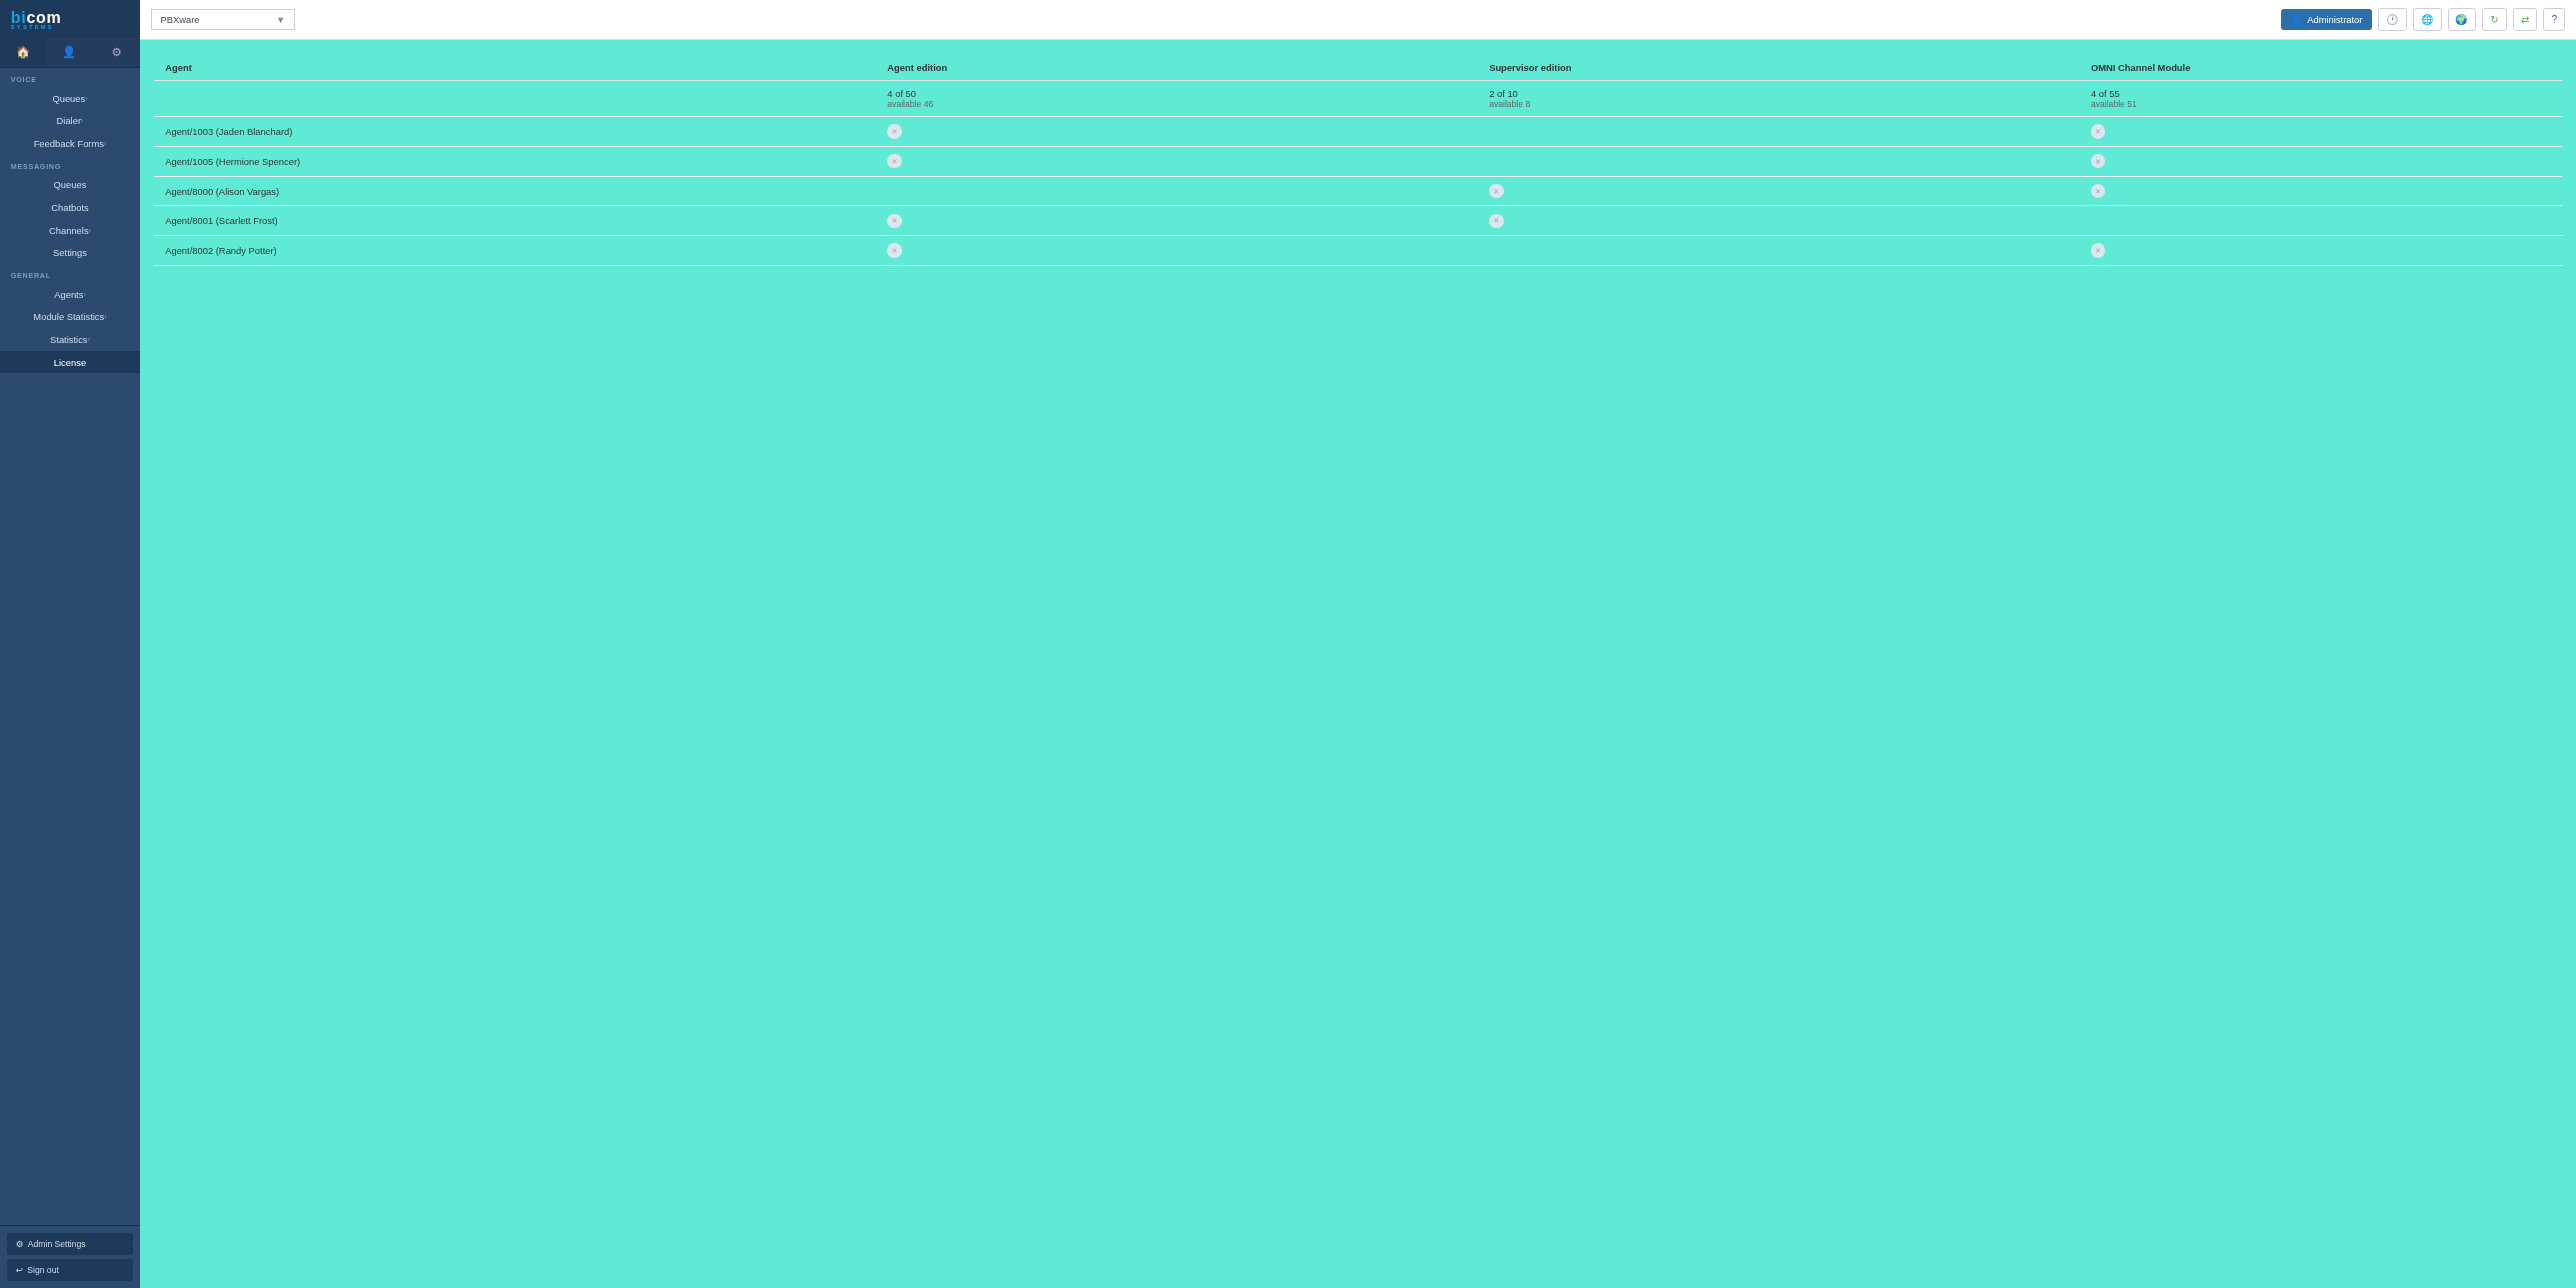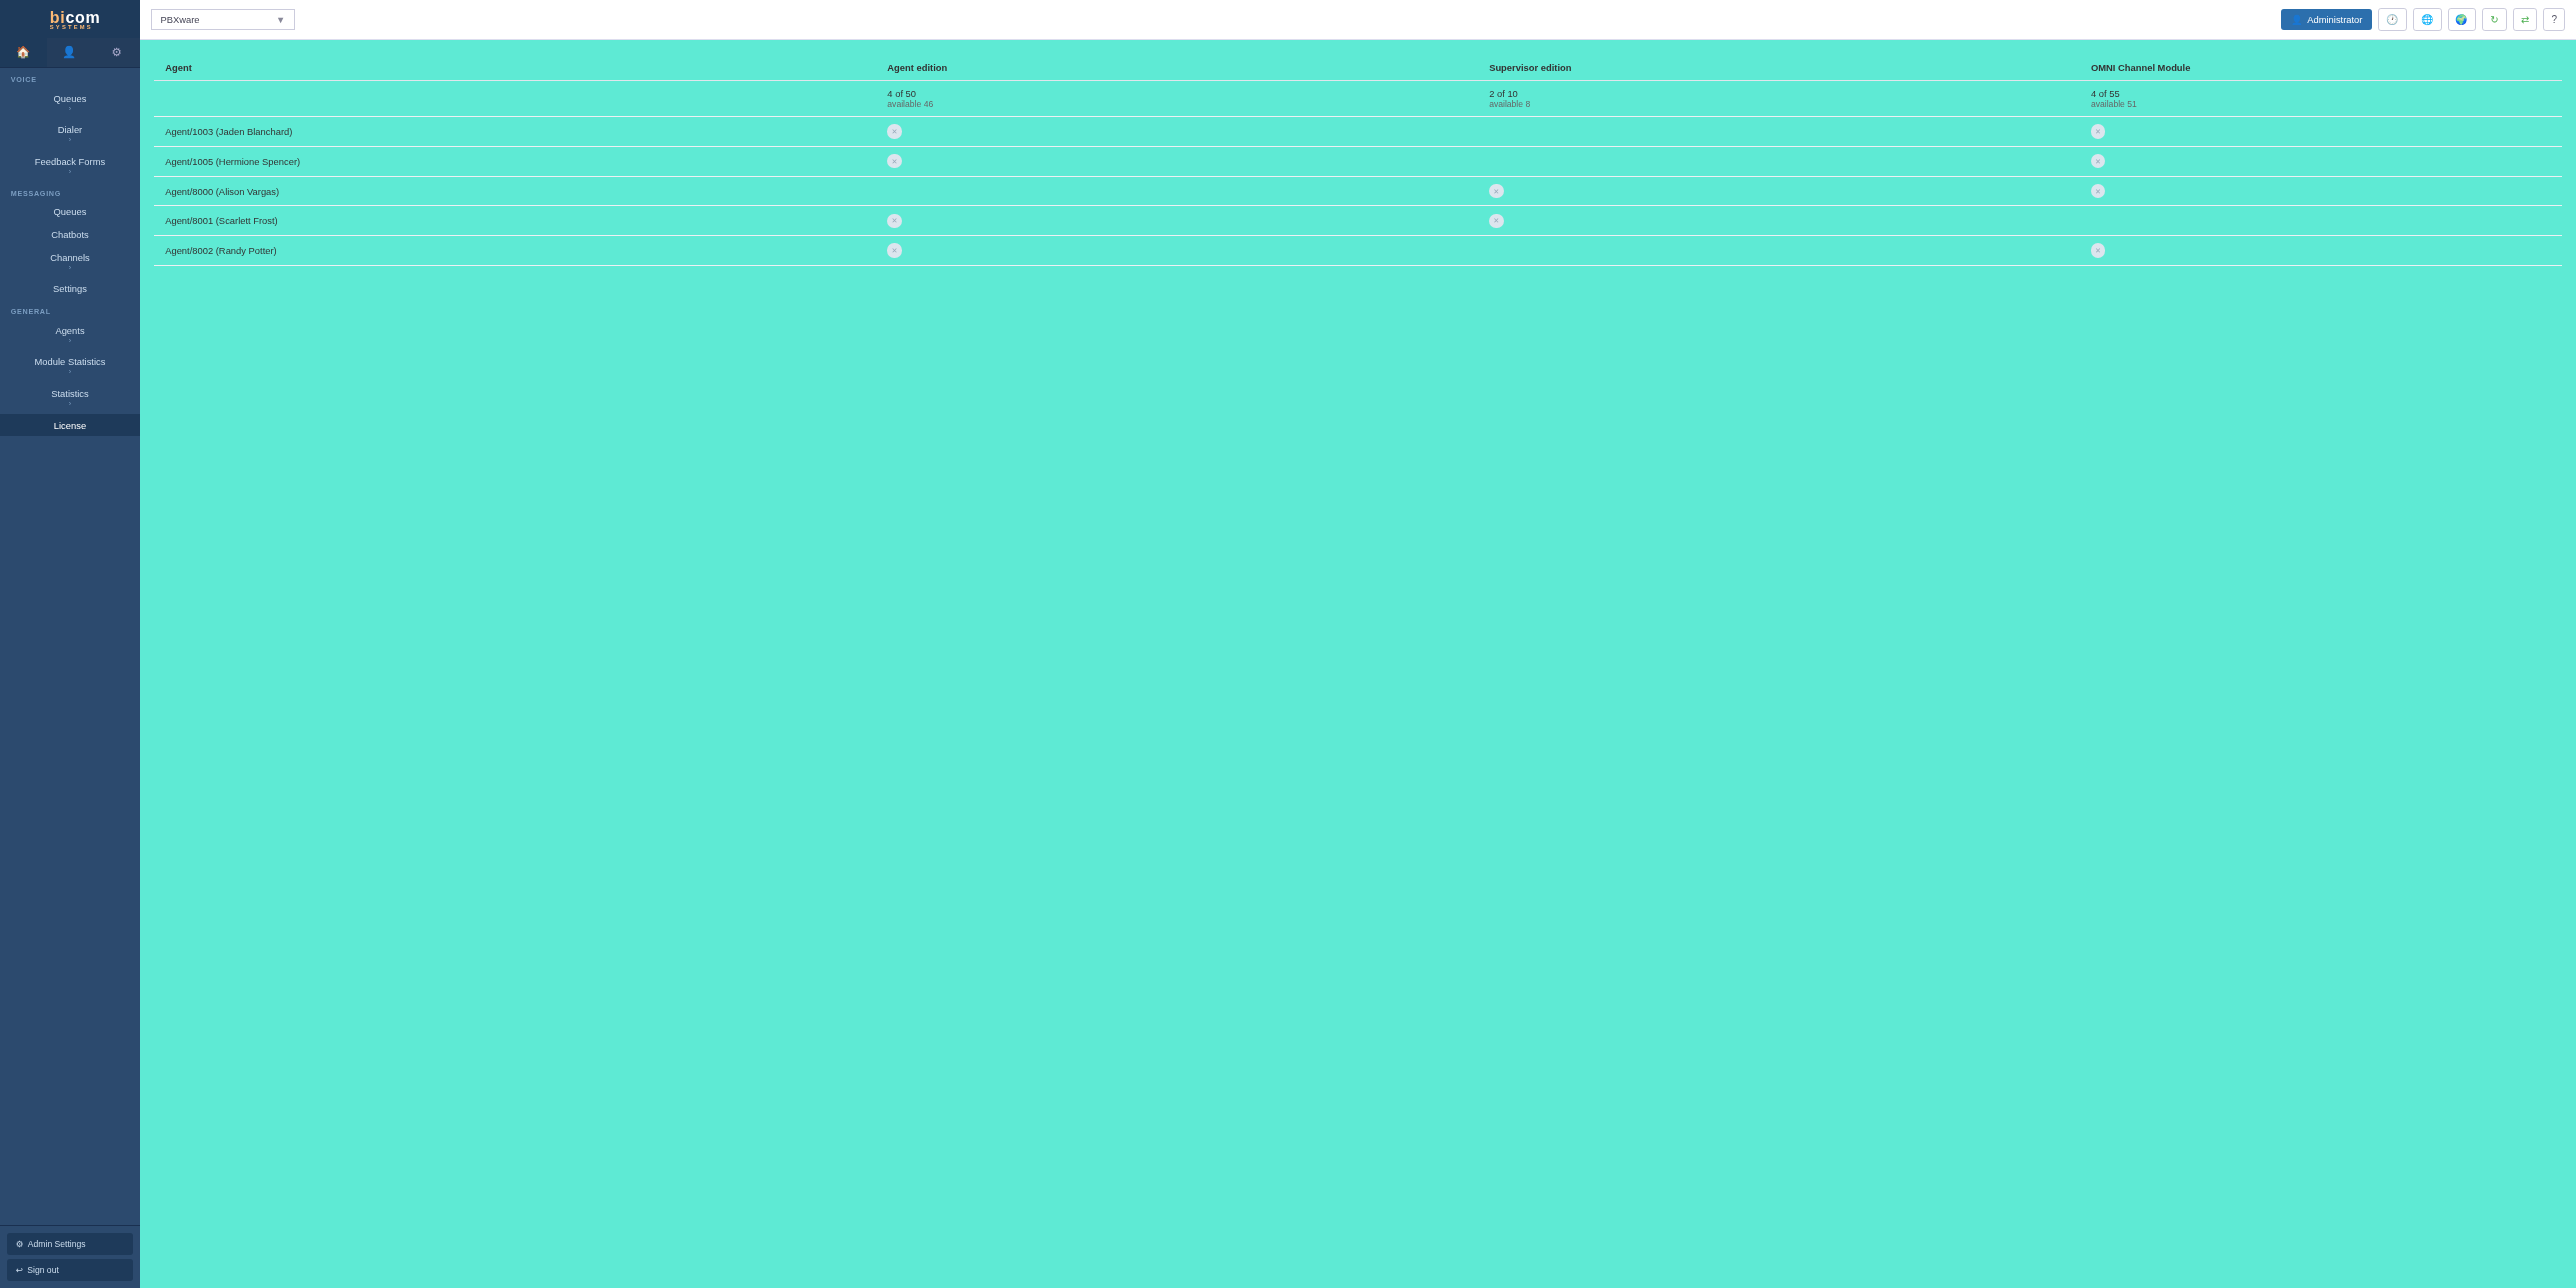--- a/index.html
+++ b/index.html
@@ -24,22 +24,21 @@
       align-items: center;
     }
 
     .logo-text {
       color: white;
       font-size: 16px;
       font-weight: bold;
       letter-spacing: 0.7px;
     }
     .logo-text span {
-      color: #fdba74;
-      margin-left: 39px;
+      color: #0ea5e9;
     }
     .logo-sub {
       color: #aac;
       font-size: 5.8px;
       letter-spacing: 2.2px;
       display: block;
       margin-top: -2.9px;
     }
 
     .sidebar-icons {
@@ -73,21 +72,20 @@
 
     .nav-item {
       display: flex;
       align-items: center;
       justify-content: center;
       padding: 5.8px 10.8px;
       color: #cde;
       cursor: pointer;
       font-size: 9.4px;
       text-decoration: none;
-      flex-direction: column;
     }
     .nav-item.active {
       background: #1e3a5a;
       color: white;
     }
     .nav-arrow {
       font-size: 7.2px;
       color: #7a9cc0;
     }
 

